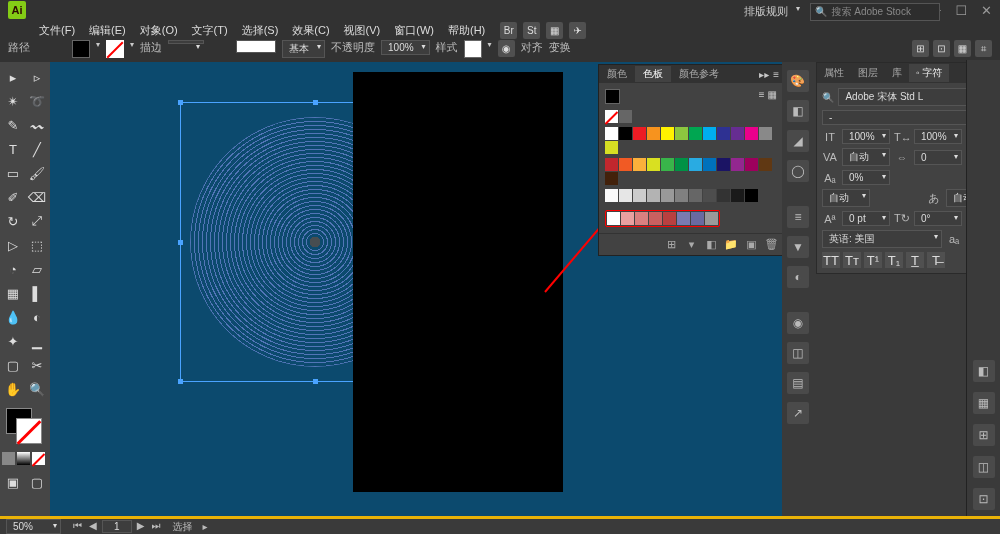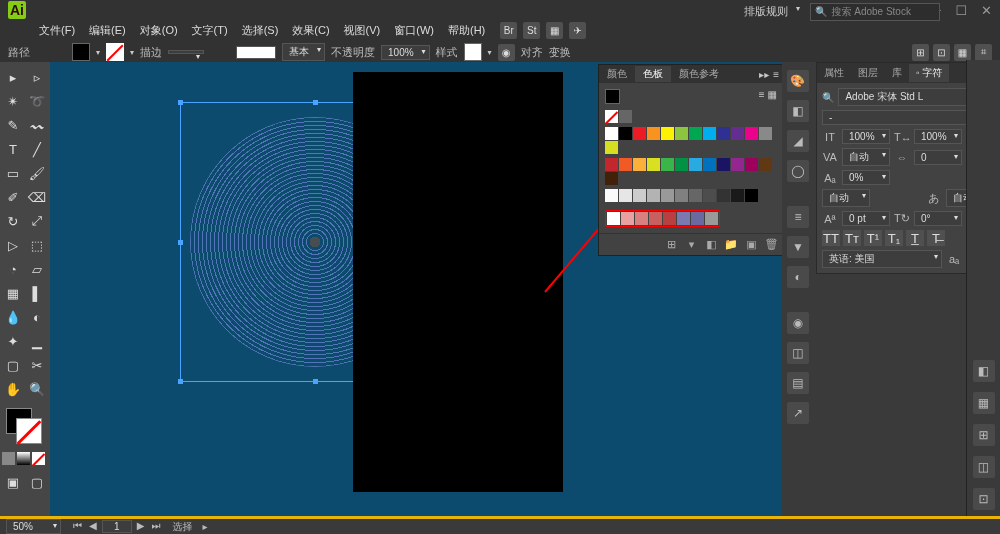--- a/index.html
+++ b/index.html
@@ -1,32 +1,32 @@
 <!DOCTYPE html>
 <html><head>
 <meta charset="utf-8">
 <style>
 * { margin: 0; padding: 0; box-sizing: border-box; user-select: none; }
 body { width: 1000px; height: 534px; background: #323232; font-family: "Microsoft YaHei", Arial, sans-serif; font-size: 10px; color: #c8c8c8; overflow: hidden; position: relative; }
 
 
 .title-bar { height: 20px; background: #323232; display: flex; align-items: center; padding: 0 8px; }
-.app-logo { width: 18px; height: 18px; background: #84cc16; color: #2d0b00; display: flex; align-items: center; justify-content: center; font-weight: bold; font-size: 14px; border-radius: 2px; }
+.app-logo { width: 18px; height: 18px; background: #84cc16; color: #2d0b00; display: flex; align-items: center; justify-content: center; font-weight: bold; font-size: 11px; border-radius: 2px; }
 .title-bar .win-controls { margin-left: auto; display: flex; gap: 14px; font-size: 13px; color: #999; }
 
 
 .menu-bar { height: 20px; display: flex; align-items: center; padding-left: 34px; gap: 4px; color: #ddd; }
 .menu-item { padding: 2px 5px; font-size: 11px; }
 
 
 .menu-right { margin-left: 6px; display: flex; gap: 6px; align-items: center; }
 .tb-ico { width: 17px; height: 17px; background: #505050; border-radius: 2px; display: inline-flex; align-items: center; justify-content: center; color: #ddd; font-size: 10px; }
 
 
-.ctrl-bar { height: 30px; background: #323232; border-bottom: 6px solid #ec4899; display: flex; align-items: center; padding: 0 8px; gap: 6px; }
+.ctrl-bar { height: 30px; background: #323232; border-bottom: 6px solid #ec4899; display: flex; align-items: flex-start; padding: 0 8px; gap: 6px; }
 .label-txt { font-size: 11px; color: #bbb; }
 .swatch-sq { width: 18px; height: 18px; background: #000; border: 1px solid #666; }
 .swatch-none { width: 18px; height: 18px; background: #fff; position: relative; }
 .swatch-none::after { content: ""; position: absolute; left: -2px; right: -2px; top: 50%; border-top: 2px solid red; transform: rotate(-45deg); }
 .dropdown { background: #3d3d3d; border: 1px solid #555; padding: 1px 15px 1px 6px; font-size: 10px; color: #ddd; position: relative; }
 .dropdown::after { content: "▾"; position: absolute; right: 3px; top: 1px; font-size: 8px; }
 .stroke-prev { width: 40px; height: 13px; background: #fff; border: 1px solid #555; }
 .input-box { width: 40px; background: #3d3d3d; border: 1px solid #555; color: #ddd; padding: 1px 3px; font-size: 10px; }
 
 
@@ -416,32 +416,32 @@
           <span style="flex:1"></span>
           <span class="char-ico">あ</span>
           <span class="dropdown" style="width:48px">自动</span>
         </div>
         <div class="char-row">
           <span class="char-ico">Aª</span>
           <span class="dropdown" style="width:48px">0 pt</span>
           <span class="char-ico">T↻</span>
           <span class="dropdown" style="width:48px">0°</span>
         </div>
+        <div class="char-row">
+          <span class="dropdown char-input">英语: 美国</span>
+          <span class="char-ico">aₐ</span>
+          <span class="dropdown" style="width:28px"></span>
+        </div>
         <div class="char-row" style="gap:3px">
           <span class="tool" style="width:18px;height:16px;background:#505050">TT</span>
           <span class="tool" style="width:18px;height:16px;background:#505050">Tт</span>
           <span class="tool" style="width:18px;height:16px;background:#505050">T¹</span>
           <span class="tool" style="width:18px;height:16px;background:#505050">T₁</span>
           <span class="tool" style="width:18px;height:16px;background:#505050">T̲</span>
           <span class="tool" style="width:18px;height:16px;background:#505050">T̶</span>
-        </div>
-        <div class="char-row">
-          <span class="dropdown char-input">英语: 美国</span>
-          <span class="char-ico">aₐ</span>
-          <span class="dropdown" style="width:28px"></span>
         </div>
       </div>
     </div>
   </div>
 </div>
 
 <div class="right-edge">
   <div class="dock-ico">◧</div>
   <div class="dock-ico">▦</div>
   <div class="dock-ico">⊞</div>

